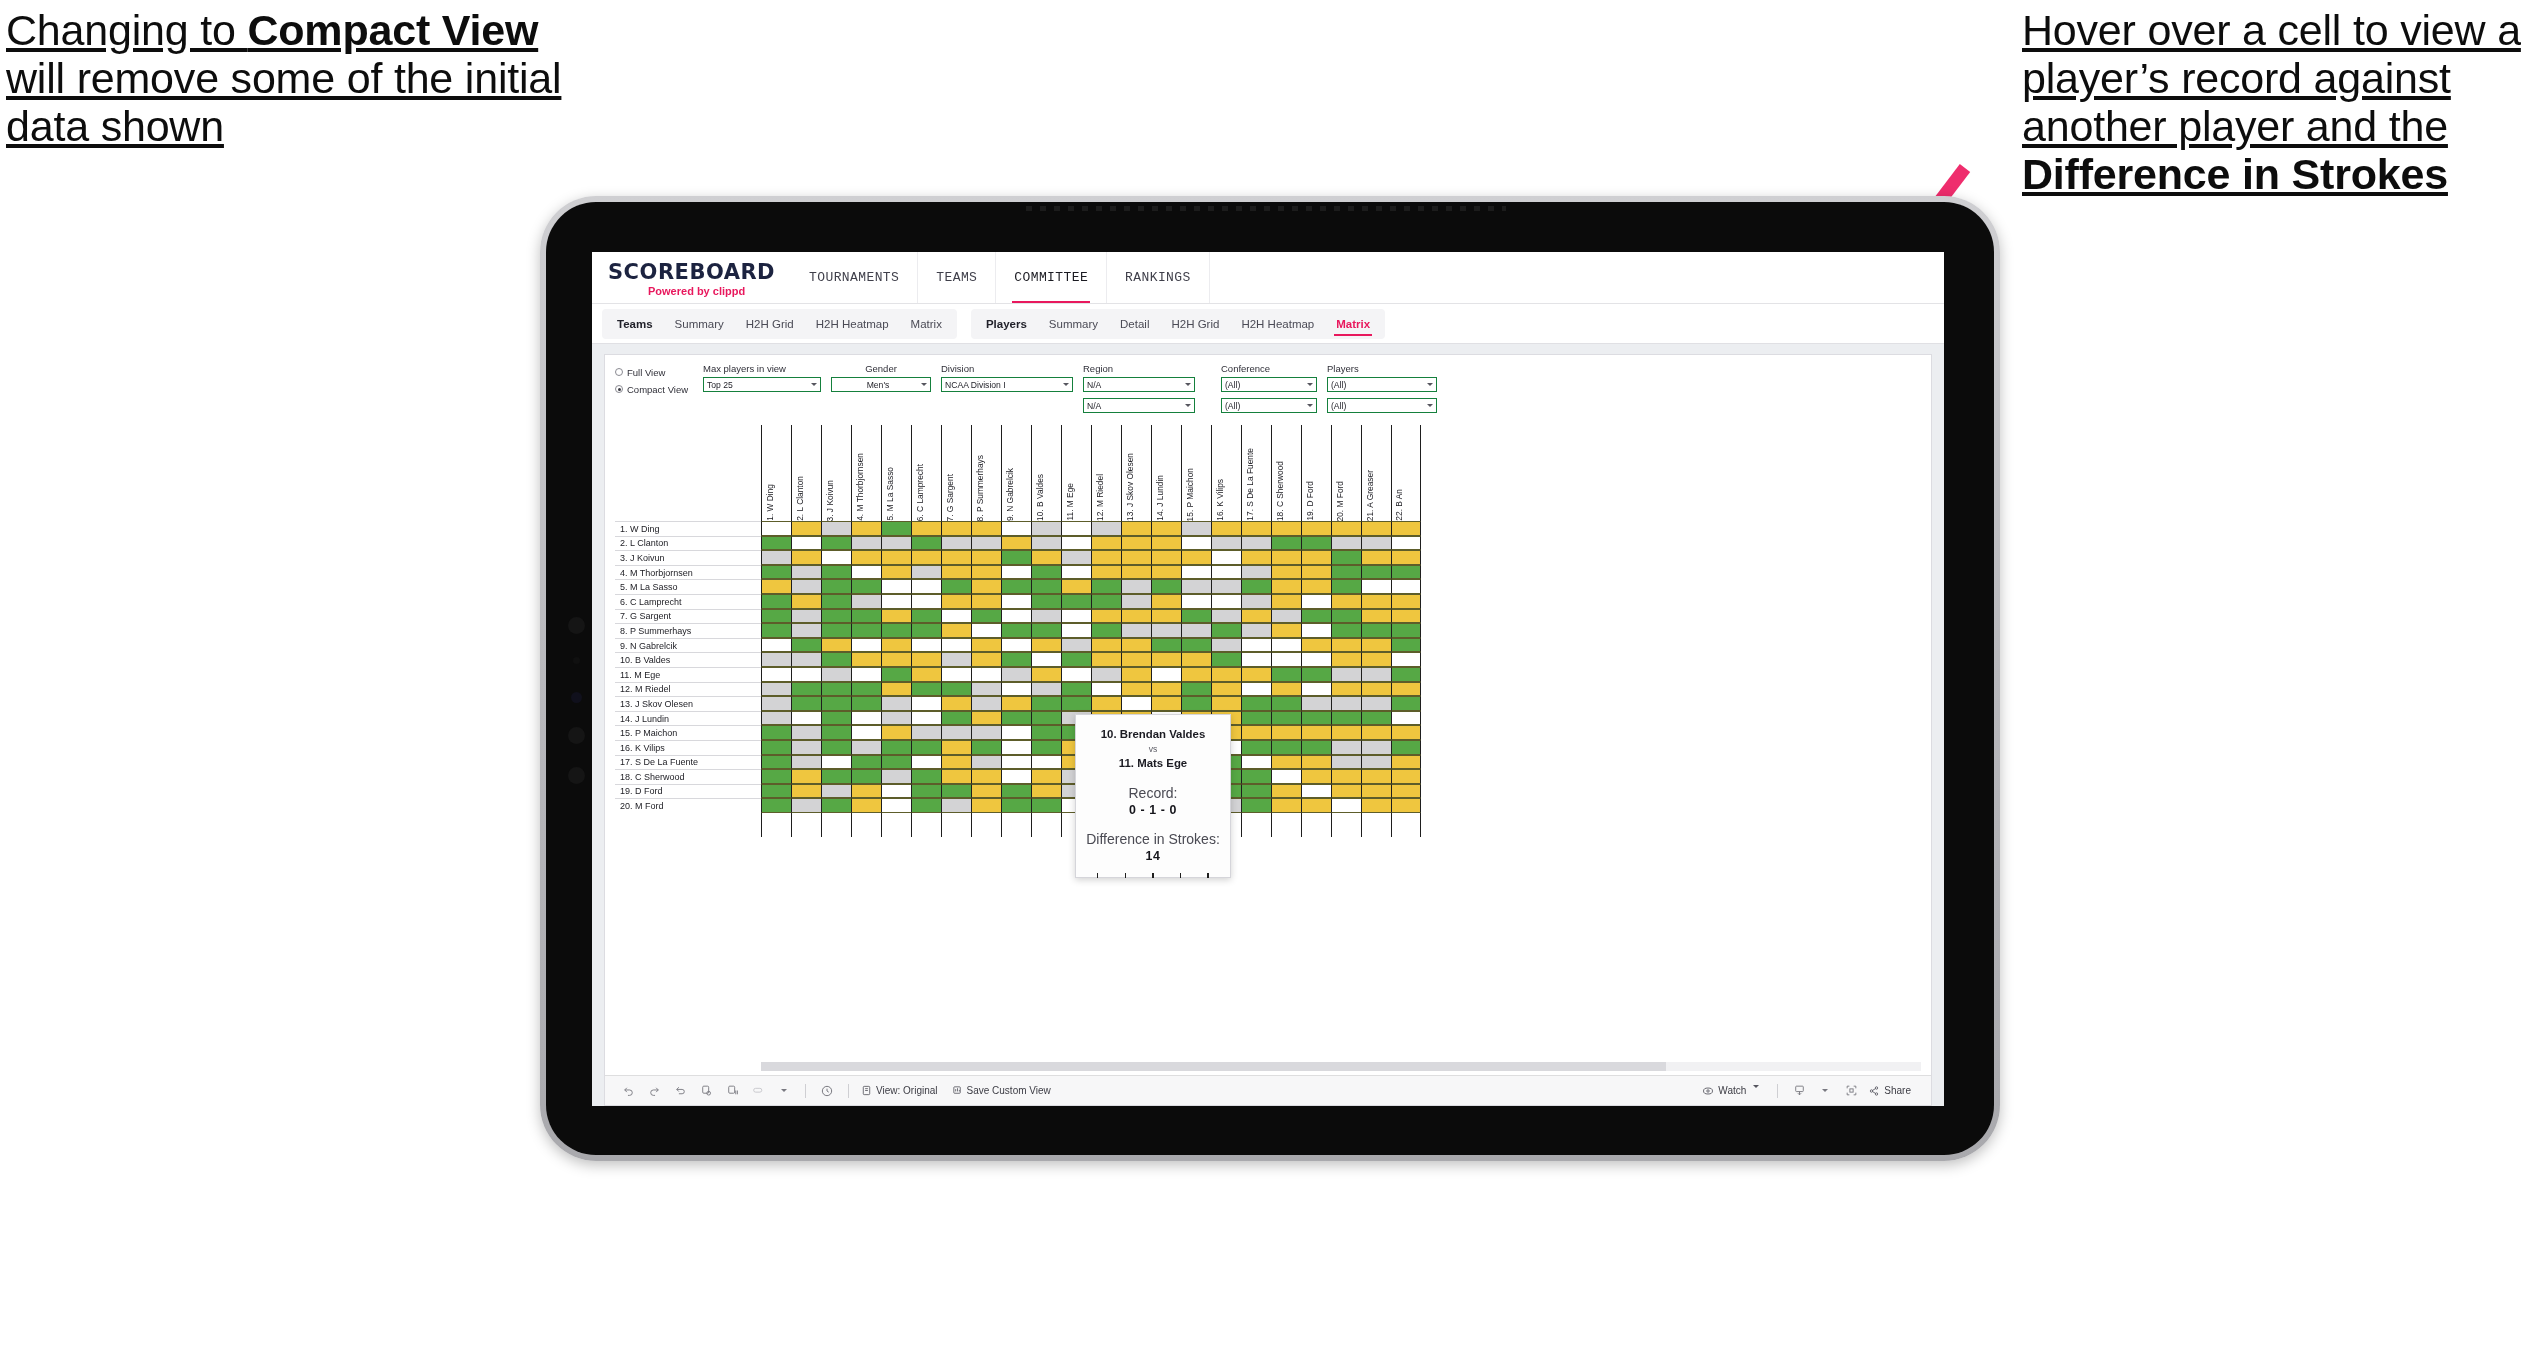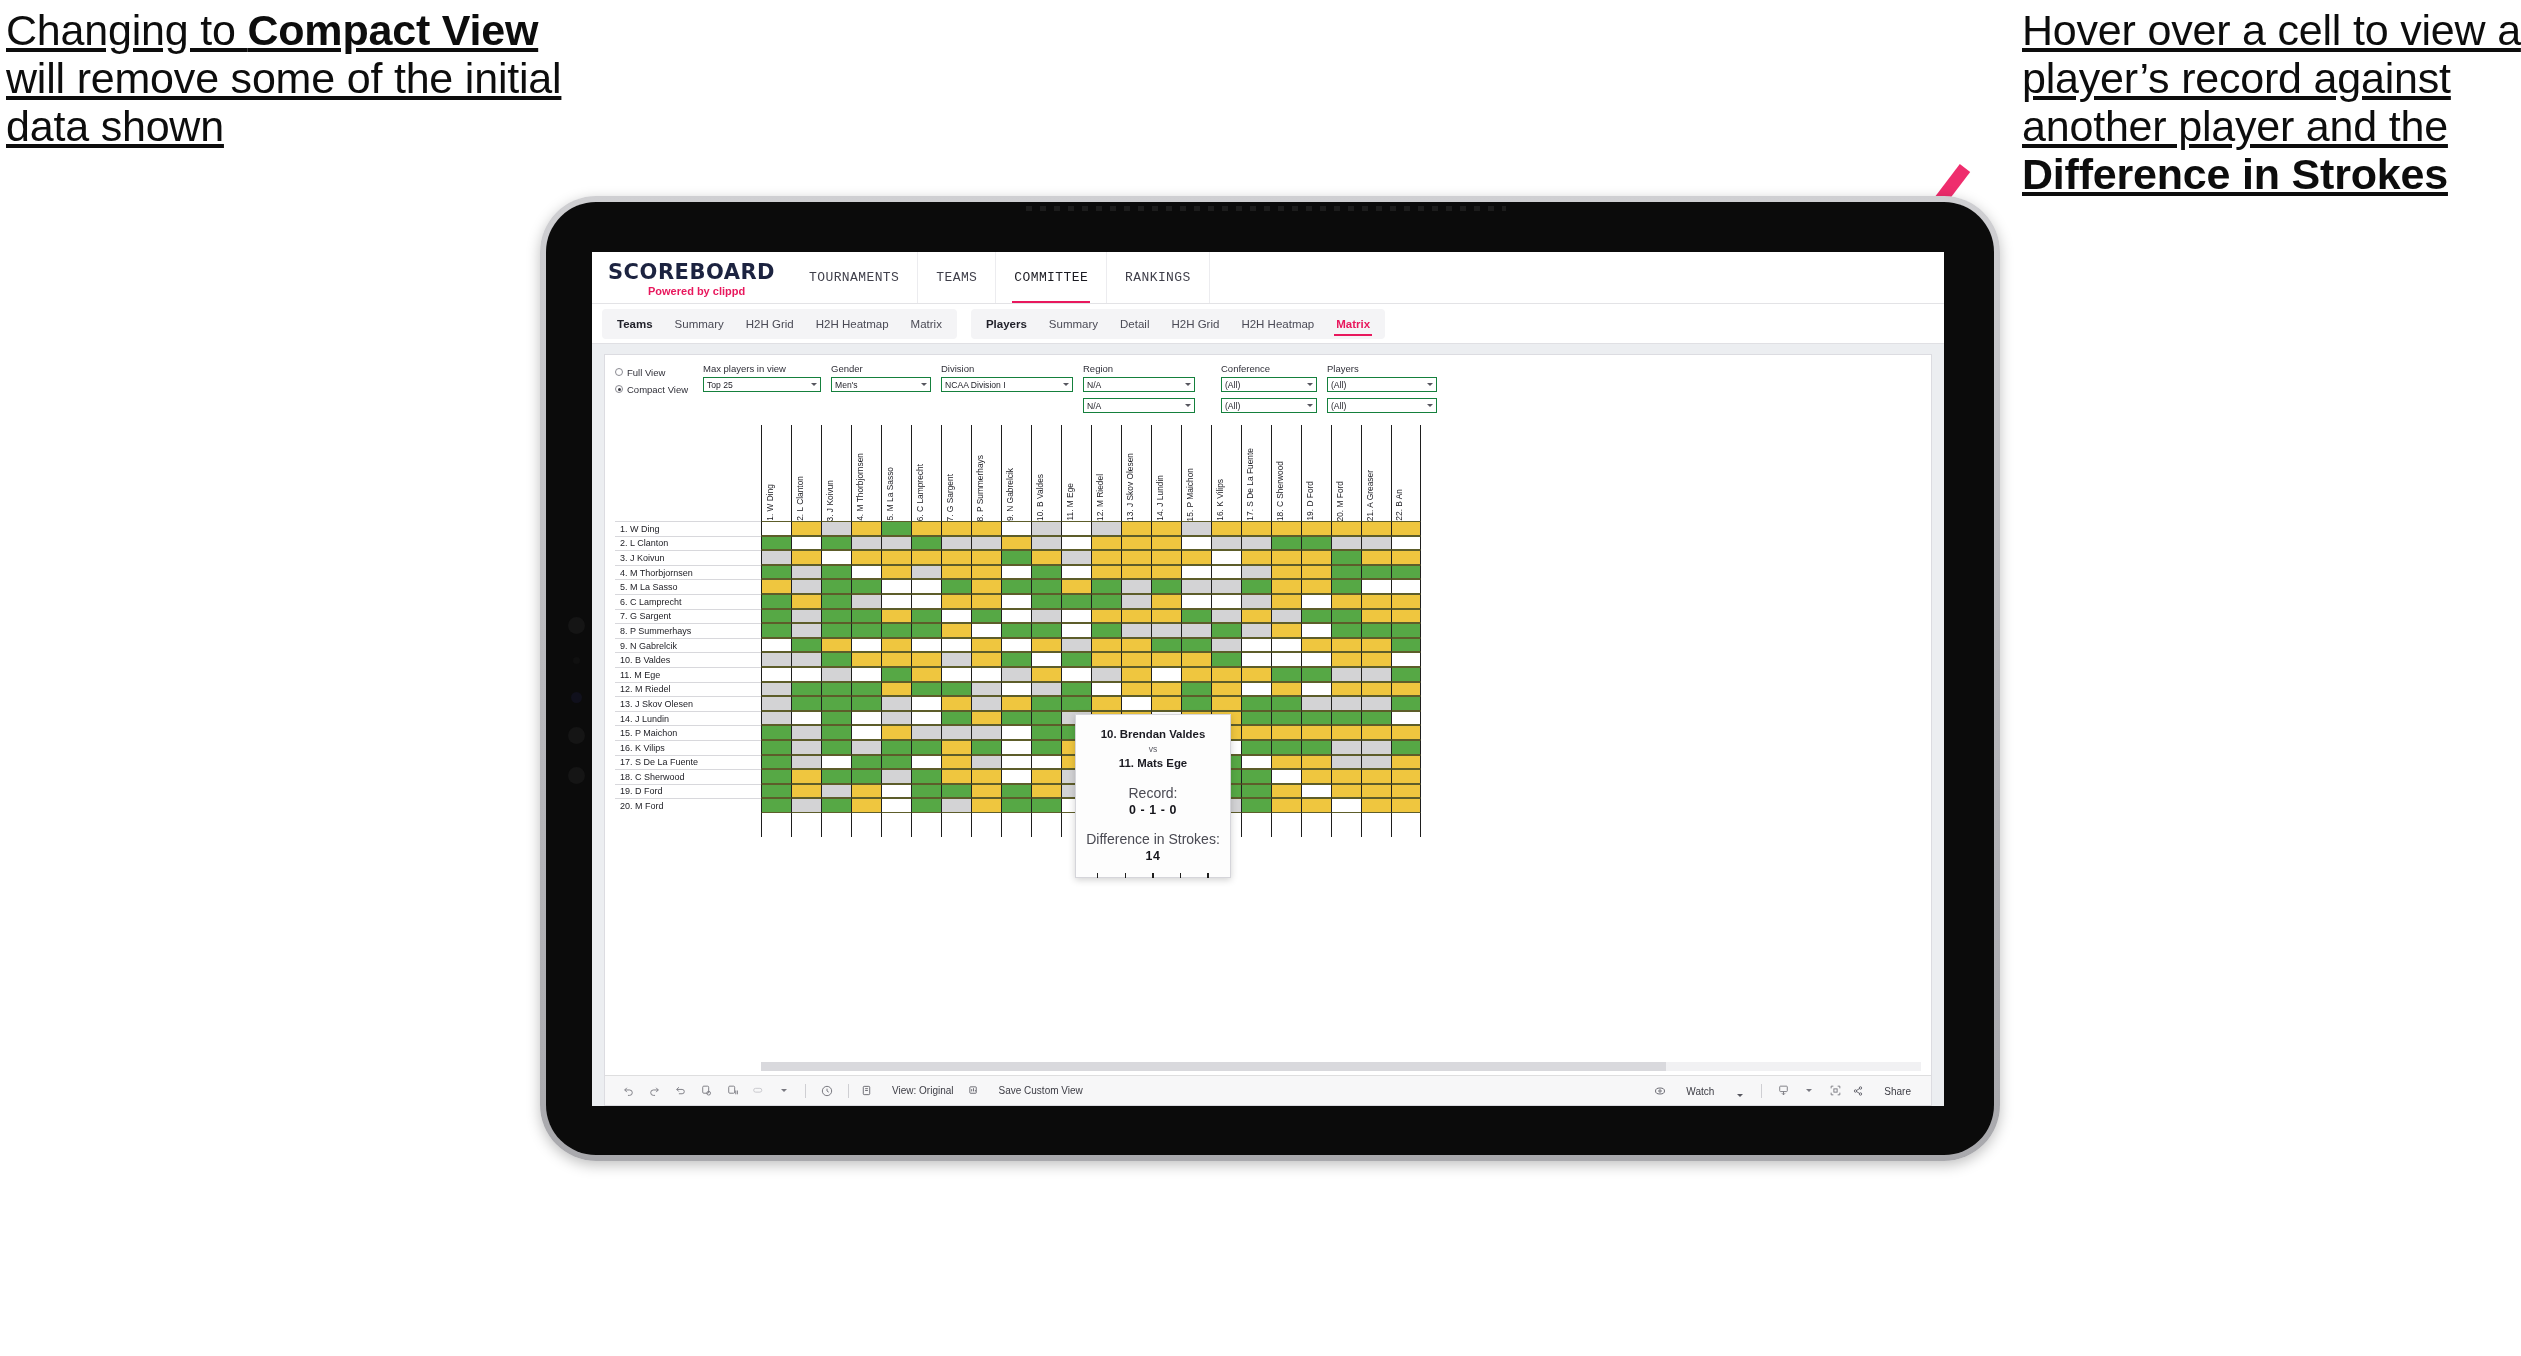--- a/index.html
+++ b/index.html
@@ -123,21 +123,21 @@
     width:8px; height:8px; border-radius:50%; border:1px solid #8a8a92; background:#fff;
     display:inline-block; position:relative; flex:none;
   }
   .radio.on::after {
     content:""; position:absolute; left:1.5px; top:1.5px; width:3px; height:3px;
     border-radius:50%; background:#3c3c44;
   }
   .radio-label { font-size:9.5px; color:#2f2f38; white-space:nowrap; }
 
   .fgroup { margin-right: 10px; }
-  .fgroup.w1 { width: 118px; } .fgroup.w2 { width: 100px; }
+  .fgroup.w1 { width: 118px; } .fgroup.w2 { width: 100px; text-align: center; }
   .fgroup.w3 { width: 132px; } .fgroup.w4 { width: 112px; }
   .fgroup.w5 { width: 112px; padding-left: 16px; } .fgroup.w6 { width: 110px; }
   .flabel { font-size:9.5px; color:#2f2f38; margin-bottom:3px; white-space:nowrap; }
   .fsel {
     height:15px; border:1px solid #15803d; background:#fff;
     font-size:8.6px; color:#25252c; display:flex; align-items:center;
     padding: 0 3px; position:relative; margin-bottom:6px; overflow:hidden;
   }
   .fsel .cap { flex:1; white-space:nowrap; overflow:hidden; }
   .fsel .caret {
@@ -209,21 +209,21 @@
   #tt-ticks i { width:1.4px; height:5px; background:#1e1e1e; display:block; }
 
   
   .tb {
     height: 30px; background:#f7f7f8; border-top:1px solid #dededf;
     display:flex; align-items:center; padding: 0 10px; gap:0px;
     font-size: 10px; color:#3c3c44;
   }
   .tb-ico { width:26px; height:30px; display:flex; align-items:center; justify-content:center; opacity:.78; }
   .tb-sep { width:1px; height:14px; background:#cfcfd3; margin: 0 8px; }
-  .tb-txt { display:flex; align-items:flex-end; gap:20px; padding: 0 10px 0 4px; white-space:nowrap; }
+  .tb-txt { display:flex; align-items:flex-start; gap:4px; padding: 0 10px 0 4px; white-space:nowrap; }
   .tb-spacer { flex:1; }
   .tb-caret { width:0;height:0;border-left:3px solid transparent;border-right:3px solid transparent;
     border-top:3.5px solid #56565f; margin-left:3px;}
 </style>
 </head>
 <body>
 
 <div id="stage">
 
   <div class="annot" id="annot-left">

